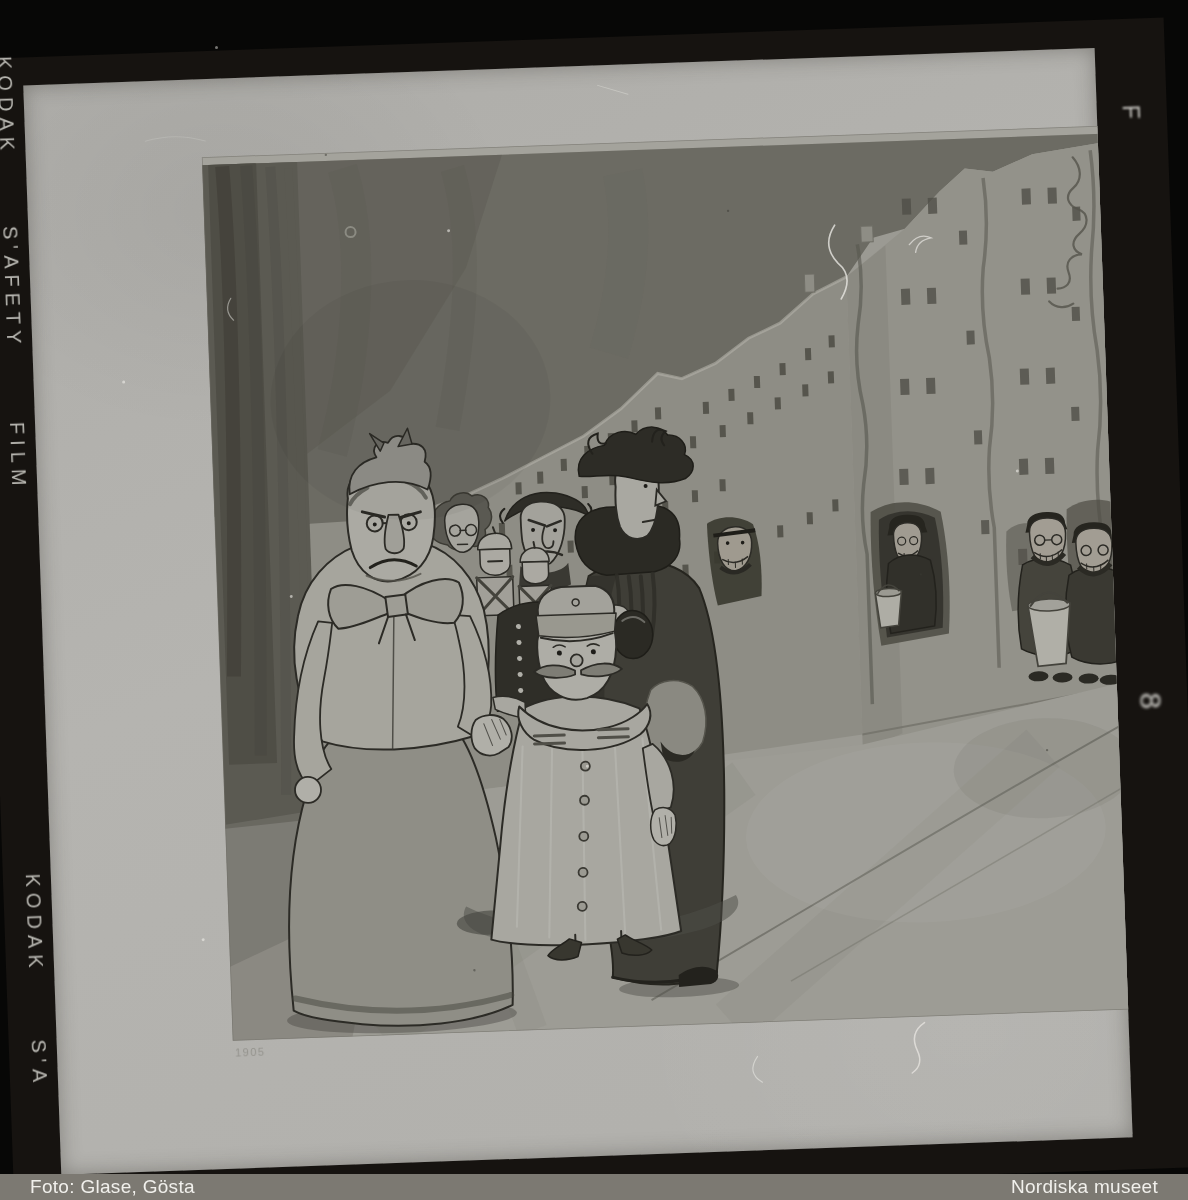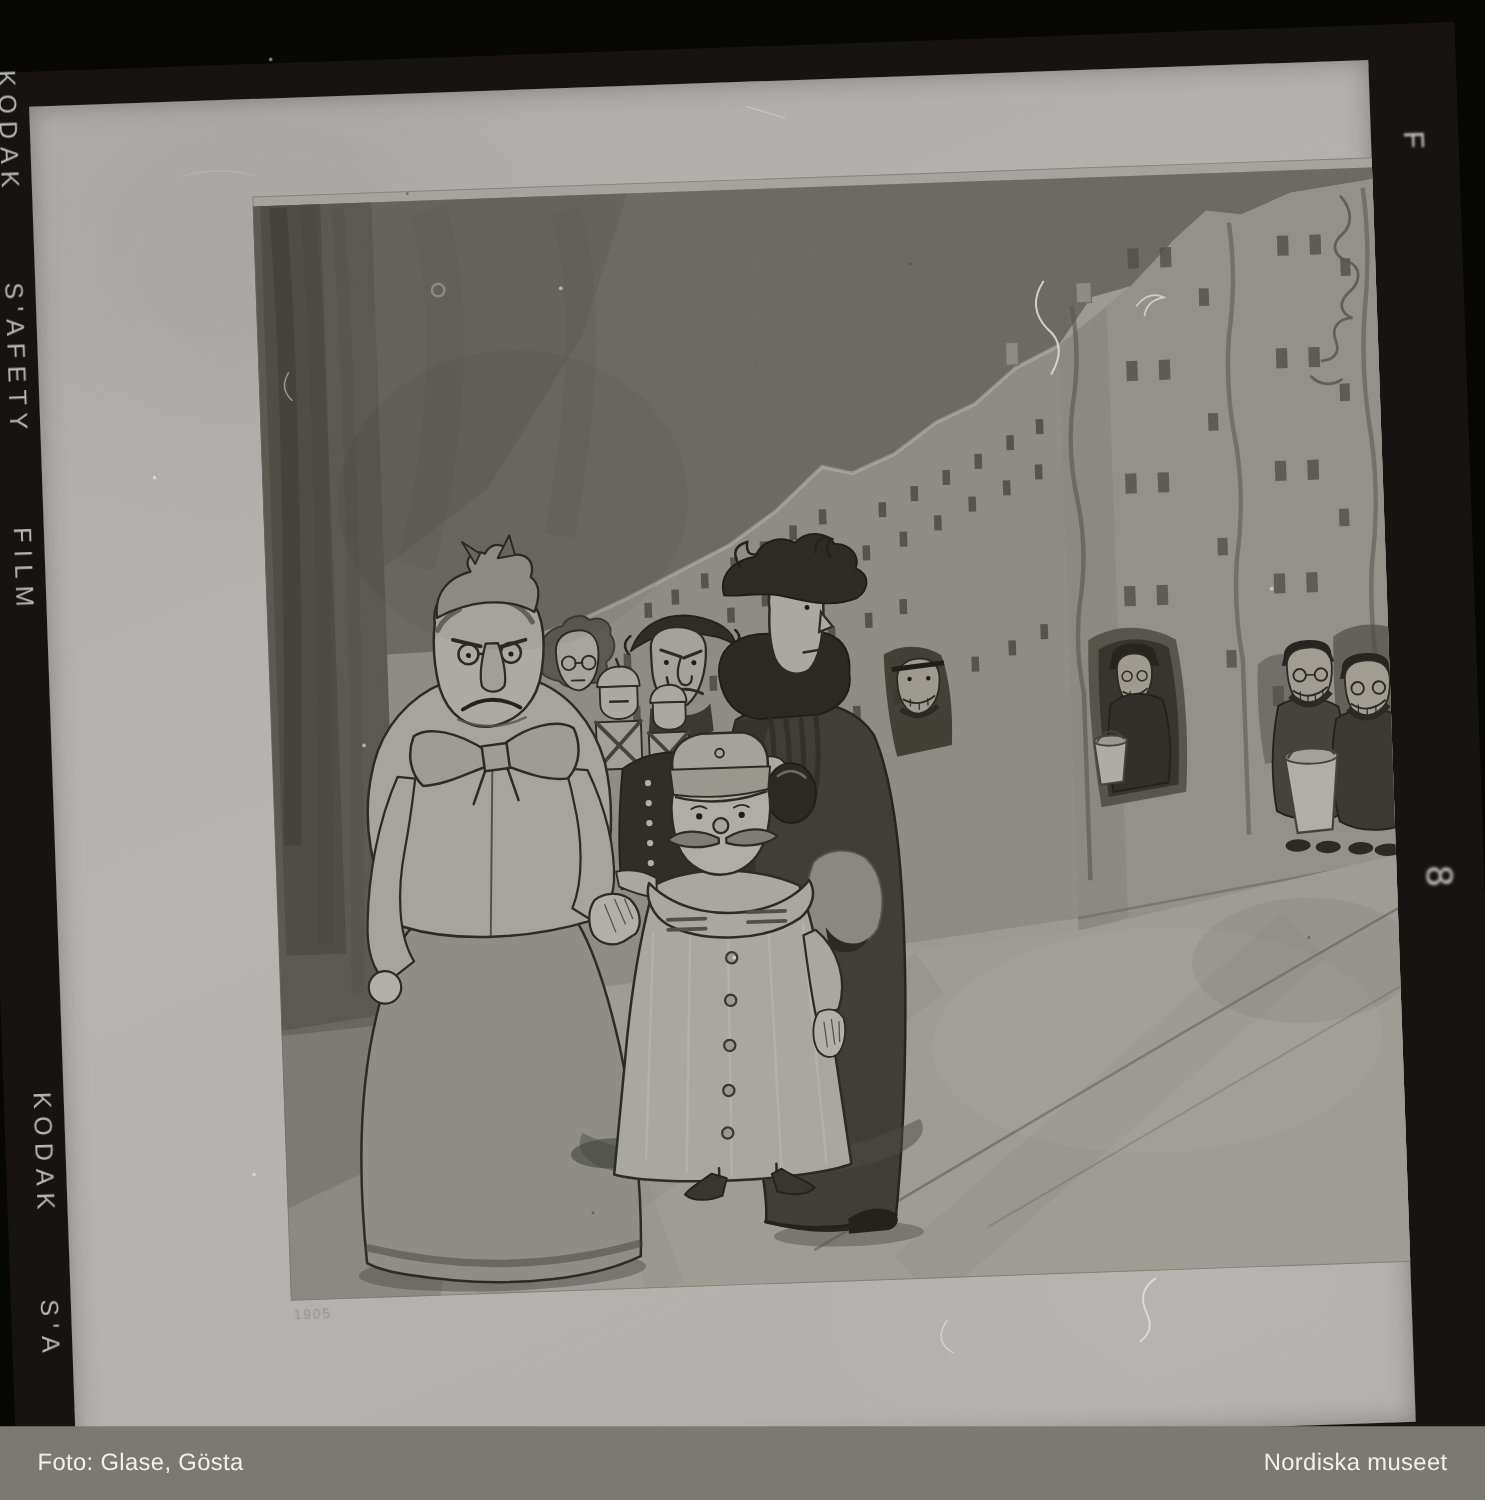--- a/index.html
+++ b/index.html
@@ -18,21 +18,21 @@
   .emulsion{position:absolute;left:48px;top:28px;width:1072px;height:1090px;overflow:hidden;
             background:
               radial-gradient(420px 320px at 18% 12%, rgba(0,0,0,.05), rgba(0,0,0,0) 70%),
               radial-gradient(500px 400px at 85% 90%, rgba(255,255,255,.05), rgba(255,255,255,0) 70%),
               linear-gradient(160deg,#aeada9,#b5b4b0 45%,#b1b0ac);
             box-shadow: inset 0 0 20px rgba(40,38,32,.35);}
   .artwork{position:absolute;left:176px;top:78px;width:906px;height:884px;display:block;}
   .inscription{position:absolute;left:178px;top:968px;font-size:11px;letter-spacing:1.5px;
                color:#8f8e88;opacity:.85;filter:blur(.3px);}
   .scratches{position:absolute;left:0;top:0;width:1072px;height:1090px;pointer-events:none;}
-  .caption-bar{position:absolute;left:0;bottom:0;width:100%;height:59px;background:#7c7972;
+  .caption-bar{position:absolute;left:0;bottom:0;width:100%;height:26px;background:#7c7972;
                z-index:20;display:flex;align-items:center;justify-content:space-between;
                padding:0 30px;box-sizing:border-box;}
   .caption-bar span{font-size:19px;color:#f1f0ec;letter-spacing:.3px;}
 </style>
 </head>
 <body>
 
 <div class="stage">
 
   <div class="dust" style="left:215px;top:46px;width:3px;height:3px;opacity:.55"></div>

